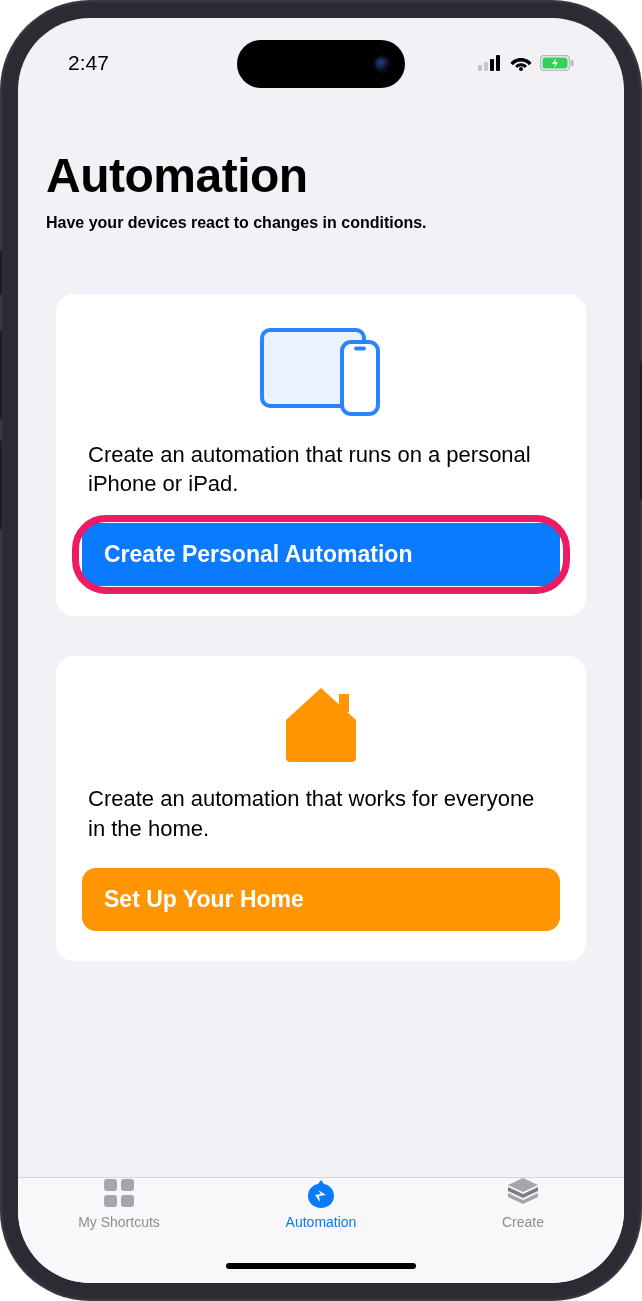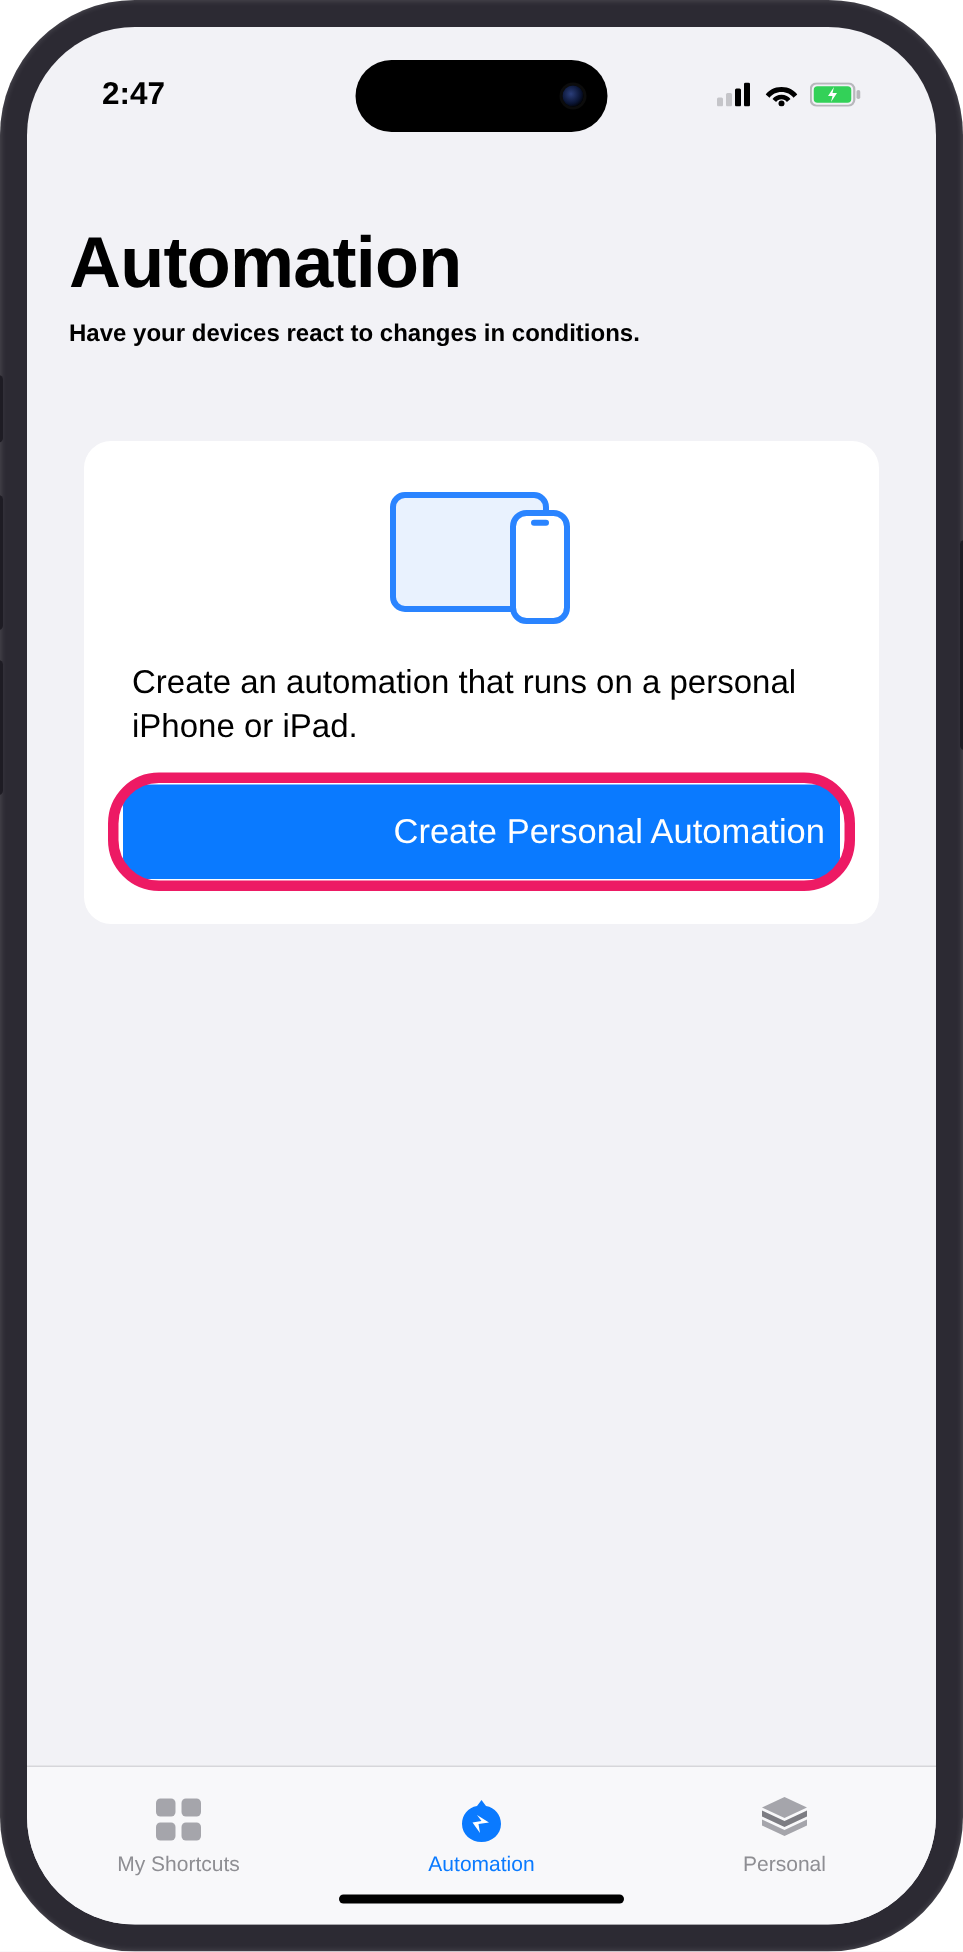--- a/index.html
+++ b/index.html
@@ -58,21 +58,21 @@
   }
 
   .status-bar {
     position: absolute;
     top: 0; left: 0; right: 0;
     height: 70px;
     display: flex;
     align-items: center;
     justify-content: space-between;
     padding: 20px 50px 0 50px;
-    font-weight: 700;
+    font-weight: 400;
     font-size: 21px;
     color: #000;
     z-index: 5;
   }
   .status-right { display:flex; align-items:center; gap:8px; }
   .cell-icon svg, .wifi-icon svg, .batt-icon svg { display:block; }
 
   .content {
     flex:1;
     padding: 130px 28px 0 28px;
@@ -110,26 +110,26 @@
     color:#000;
     line-height:1.35;
     margin-bottom:24px;
     padding: 0 6px;
   }
   .cta-btn {
     display:block;
     width:100%;
     border:none;
     border-radius:14px;
-    padding:18px 10px;
+    padding:18px 22px;
     font-size:23px;
-    font-weight:400;
+    font-weight:700;
     color:#fff;
     cursor:pointer;
-    text-align:right;
+    text-align:left;
   }
   .cta-blue { background:#0a7aff; }
   .cta-orange { background:#ff9500; }
 
   .highlight-ring {
     position:relative;
   }
   .highlight-ring::after{
     content:"";
     position:absolute;
@@ -140,21 +140,21 @@
   }
 
   
   .tabbar {
     background: rgba(248,248,250,0.96);
     border-top:1px solid #d6d6da;
     height:106px;
     display:flex;
     align-items:flex-start;
     justify-content:space-around;
-    padding-top:20px;
+    padding-top:0;
   }
   .tab {
     display:flex;
     flex-direction:column;
     align-items:center;
     gap:6px;
     width:33%;
     font-size:14px;
     color:#8e8e93;
     cursor:pointer;
@@ -228,20 +228,30 @@
             <rect x="86" y="20" width="36" height="72" rx="9" fill="#ffffff" stroke="#2a84ff" stroke-width="4"></rect>
             <rect x="98" y="24.5" width="12" height="4" rx="2" fill="#2a84ff"></rect>
           </svg>
         </div>
         <p class="card-text">Create an automation that runs on a personal iPhone or iPad.</p>
         <div class="highlight-ring">
           <button class="cta-btn cta-blue">Create Personal Automation</button>
         </div>
       </div>
 
+      <div class="card">
+        <div class="card-icon-wrap">
+          <svg width="86" height="78" viewBox="0 0 86 78">
+            <path d="M43 4 L78 36 L78 74 C78 76 76.5 78 74 78 L12 78 C9.5 78 8 76 8 74 L8 36 Z" fill="#ff9500"></path>
+            <rect x="61" y="10" width="10" height="18" fill="#ff9500"></rect>
+          </svg>
+        </div>
+        <p class="card-text">Create an automation that works for everyone in the home.</p>
+        <button class="cta-btn cta-orange">Set Up Your Home</button>
+      </div>
     </div>
 
     <div class="tabbar">
       <div class="tab">
         <span>
           <svg width="32" height="30" viewBox="0 0 32 30">
             <rect x="1" y="1" width="13" height="12" rx="3" fill="#a5a5ab"></rect>
             <rect x="18" y="1" width="13" height="12" rx="3" fill="#a5a5ab"></rect>
             <rect x="1" y="17" width="13" height="12" rx="3" fill="#a5a5ab"></rect>
             <rect x="18" y="17" width="13" height="12" rx="3" fill="#a5a5ab"></rect>
@@ -259,19 +269,19 @@
         <span>Automation</span>
       </div>
       <div class="tab">
         <span>
           <svg width="34" height="30" viewBox="0 0 34 30">
             <path d="M17 0 L32 7 L17 14 L2 7 Z" fill="#a5a5ab"></path>
             <path d="M17 16 L32 9 L32 13 L17 20 L2 13 L2 9 Z" fill="#7d7d83"></path>
             <path d="M17 22 L32 15 L32 19 L17 26 L2 19 L2 15 Z" fill="#a5a5ab"></path>
           </svg>
         </span>
-        <span>Personal</span>
+        <span>Create</span>
       </div>
     </div>
 
     <div class="home-indicator"></div>
   </div>
 </div>
 
 </body></html>

